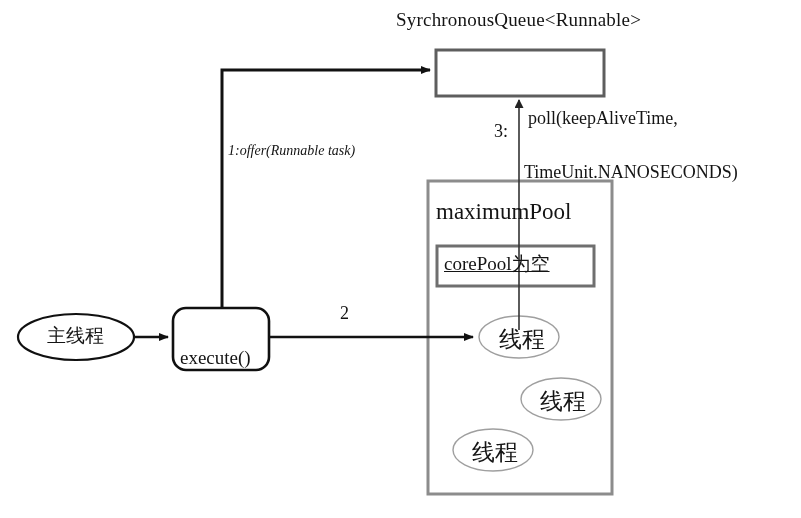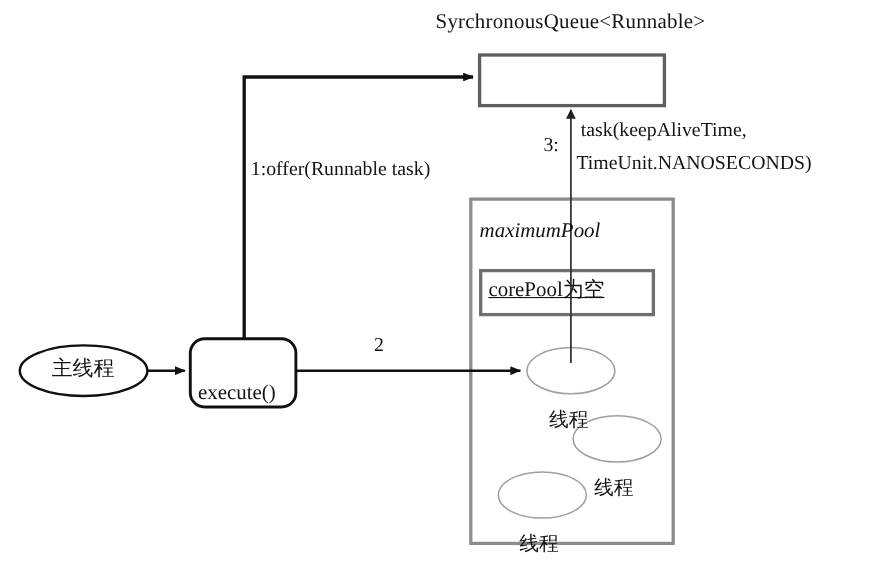--- a/index.html
+++ b/index.html
@@ -35,42 +35,42 @@
   
   #queue-title {
     left: 396px;
     top: 9px;
     font-size: 19px;
     letter-spacing: 0.2px;
   }
   #offer-label {
     left: 228px;
     top: 143px;
-    font-size: 18px;
+    font-size: 14px;
+    font-style: italic;
   }
   #poll-index {
     left: 494px;
     top: 121px;
     font-size: 18px;
   }
   #poll-line1 {
     left: 528px;
     top: 108px;
     font-size: 18px;
   }
   #poll-line2 {
     left: 524px;
-    top: 138px;
+    top: 162px;
     font-size: 18px;
   }
   #maxpool-label {
     left: 436px;
     top: 199px;
-    font-size: 19px;
-    font-style: italic;
+    font-size: 23px;
   }
   #corepool-label {
     left: 444px;
     top: 253px;
     font-size: 19px;
     text-decoration: underline;
   }
   #step2-label {
     left: 340px;
     top: 303px;
@@ -81,22 +81,21 @@
     top: 325px;
     font-size: 19px;
   }
   #execute-label {
     left: 180px;
     top: 327px;
     font-size: 19px;
     margin-top: 20px;
   }
   .thread-label {
-    font-size: 18px;
-    margin-top: 44px;
+    font-size: 23px;
   }
   #thread-label-0 { left: 499px; top: 327px; }
   #thread-label-1 { left: 540px; top: 389px; }
   #thread-label-2 { left: 472px; top: 440px; }
 </style>
 </head>
 <body>
 
 <div id="canvas">
 
@@ -132,21 +131,21 @@
 
     <path d="M519,330 L519,100" fill="none" stroke="#333333" stroke-width="1.6" marker-end="url(#arrow-thin)"></path>
   </svg>
 
   <div class="lbl" id="queue-title">SyrchronousQueue&lt;Runnable&gt;</div>
 
   <div class="lbl" id="offer-label">1:offer(Runnable task)</div>
 
   <div class="lbl" id="poll-index">3:</div>
 
-  <div class="lbl" id="poll-line1">task(keepAliveTime,</div>
+  <div class="lbl" id="poll-line1">poll(keepAliveTime,</div>
 
   <div class="lbl" id="poll-line2">TimeUnit.NANOSECONDS)</div>
 
   <div class="lbl" id="maxpool-label">maximumPool</div>
 
   <div class="lbl" id="corepool-label">corePool为空</div>
 
   <div class="lbl" id="step2-label">2</div>
 
   <div class="lbl" id="main-thread-label">主线程</div>

